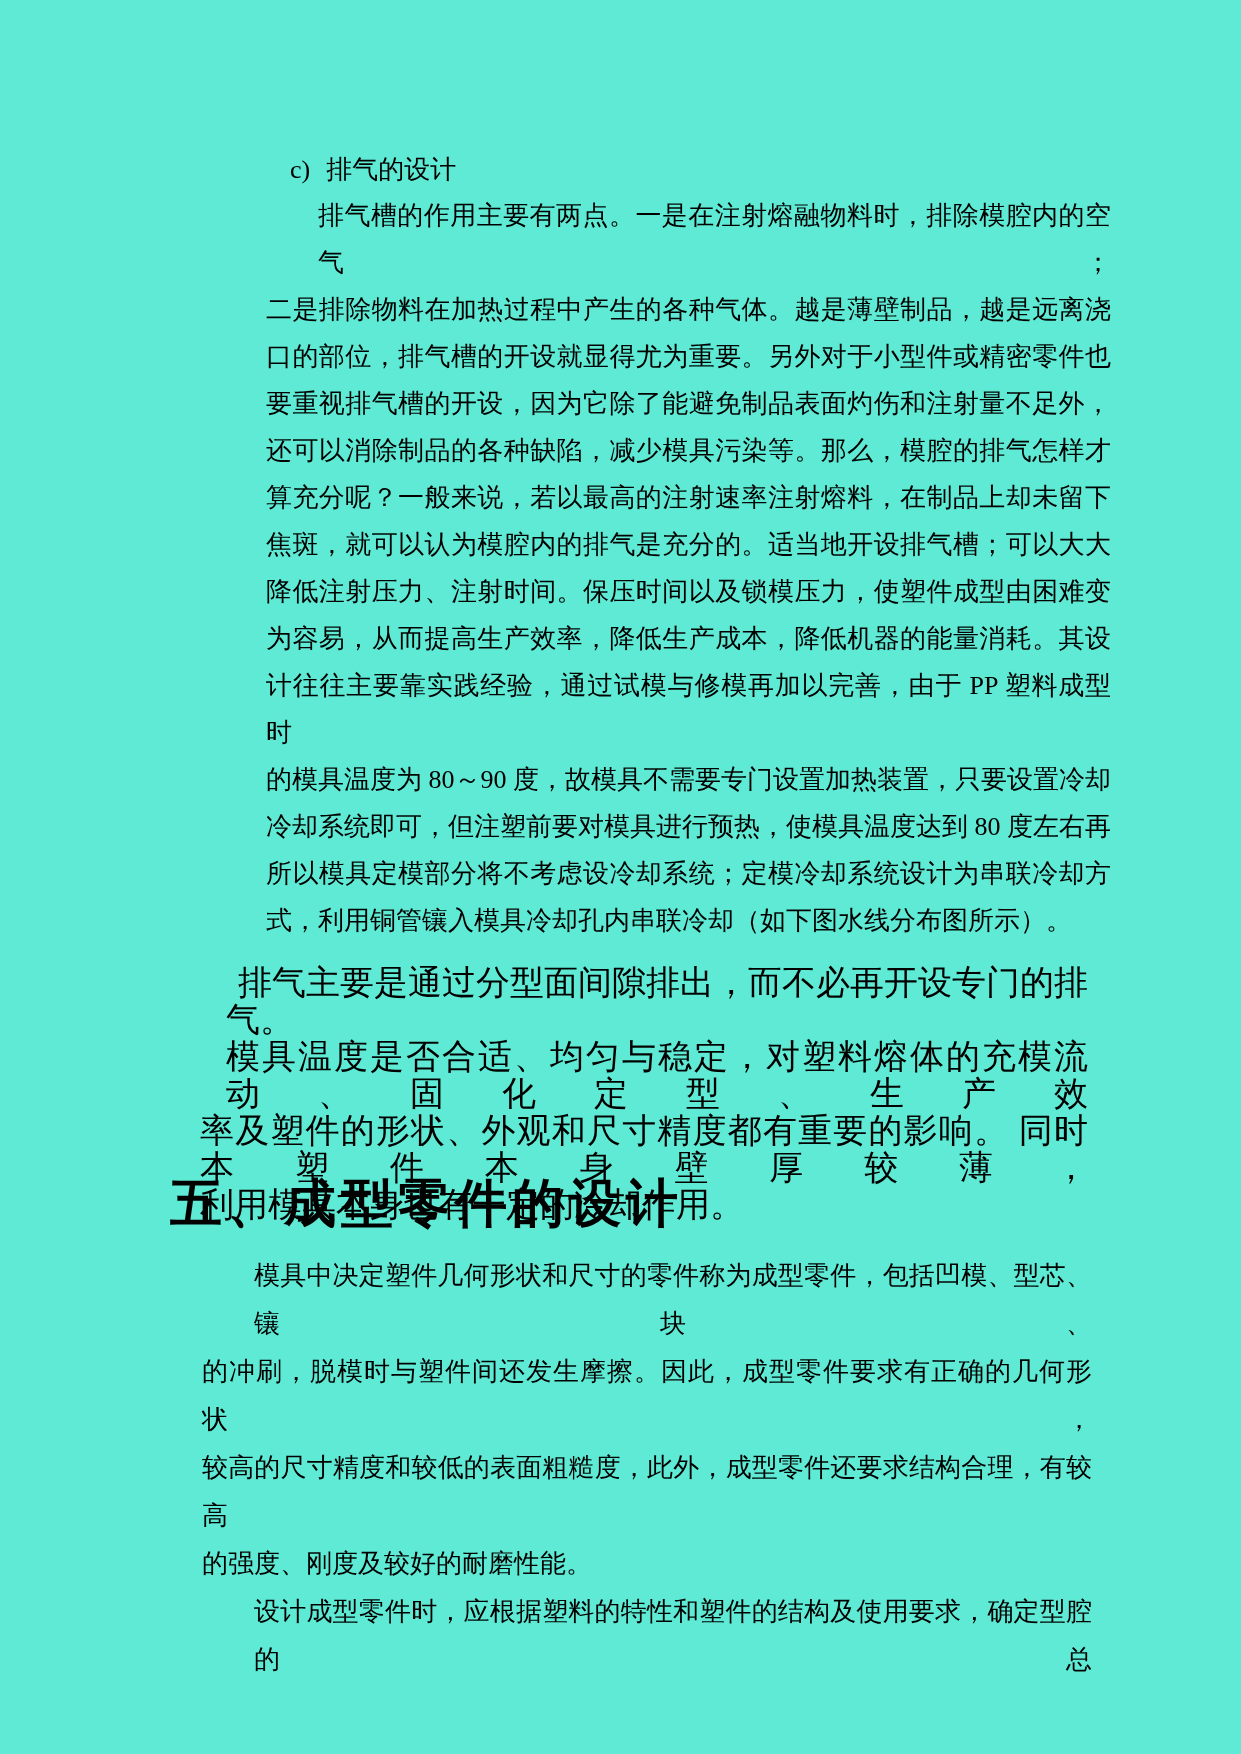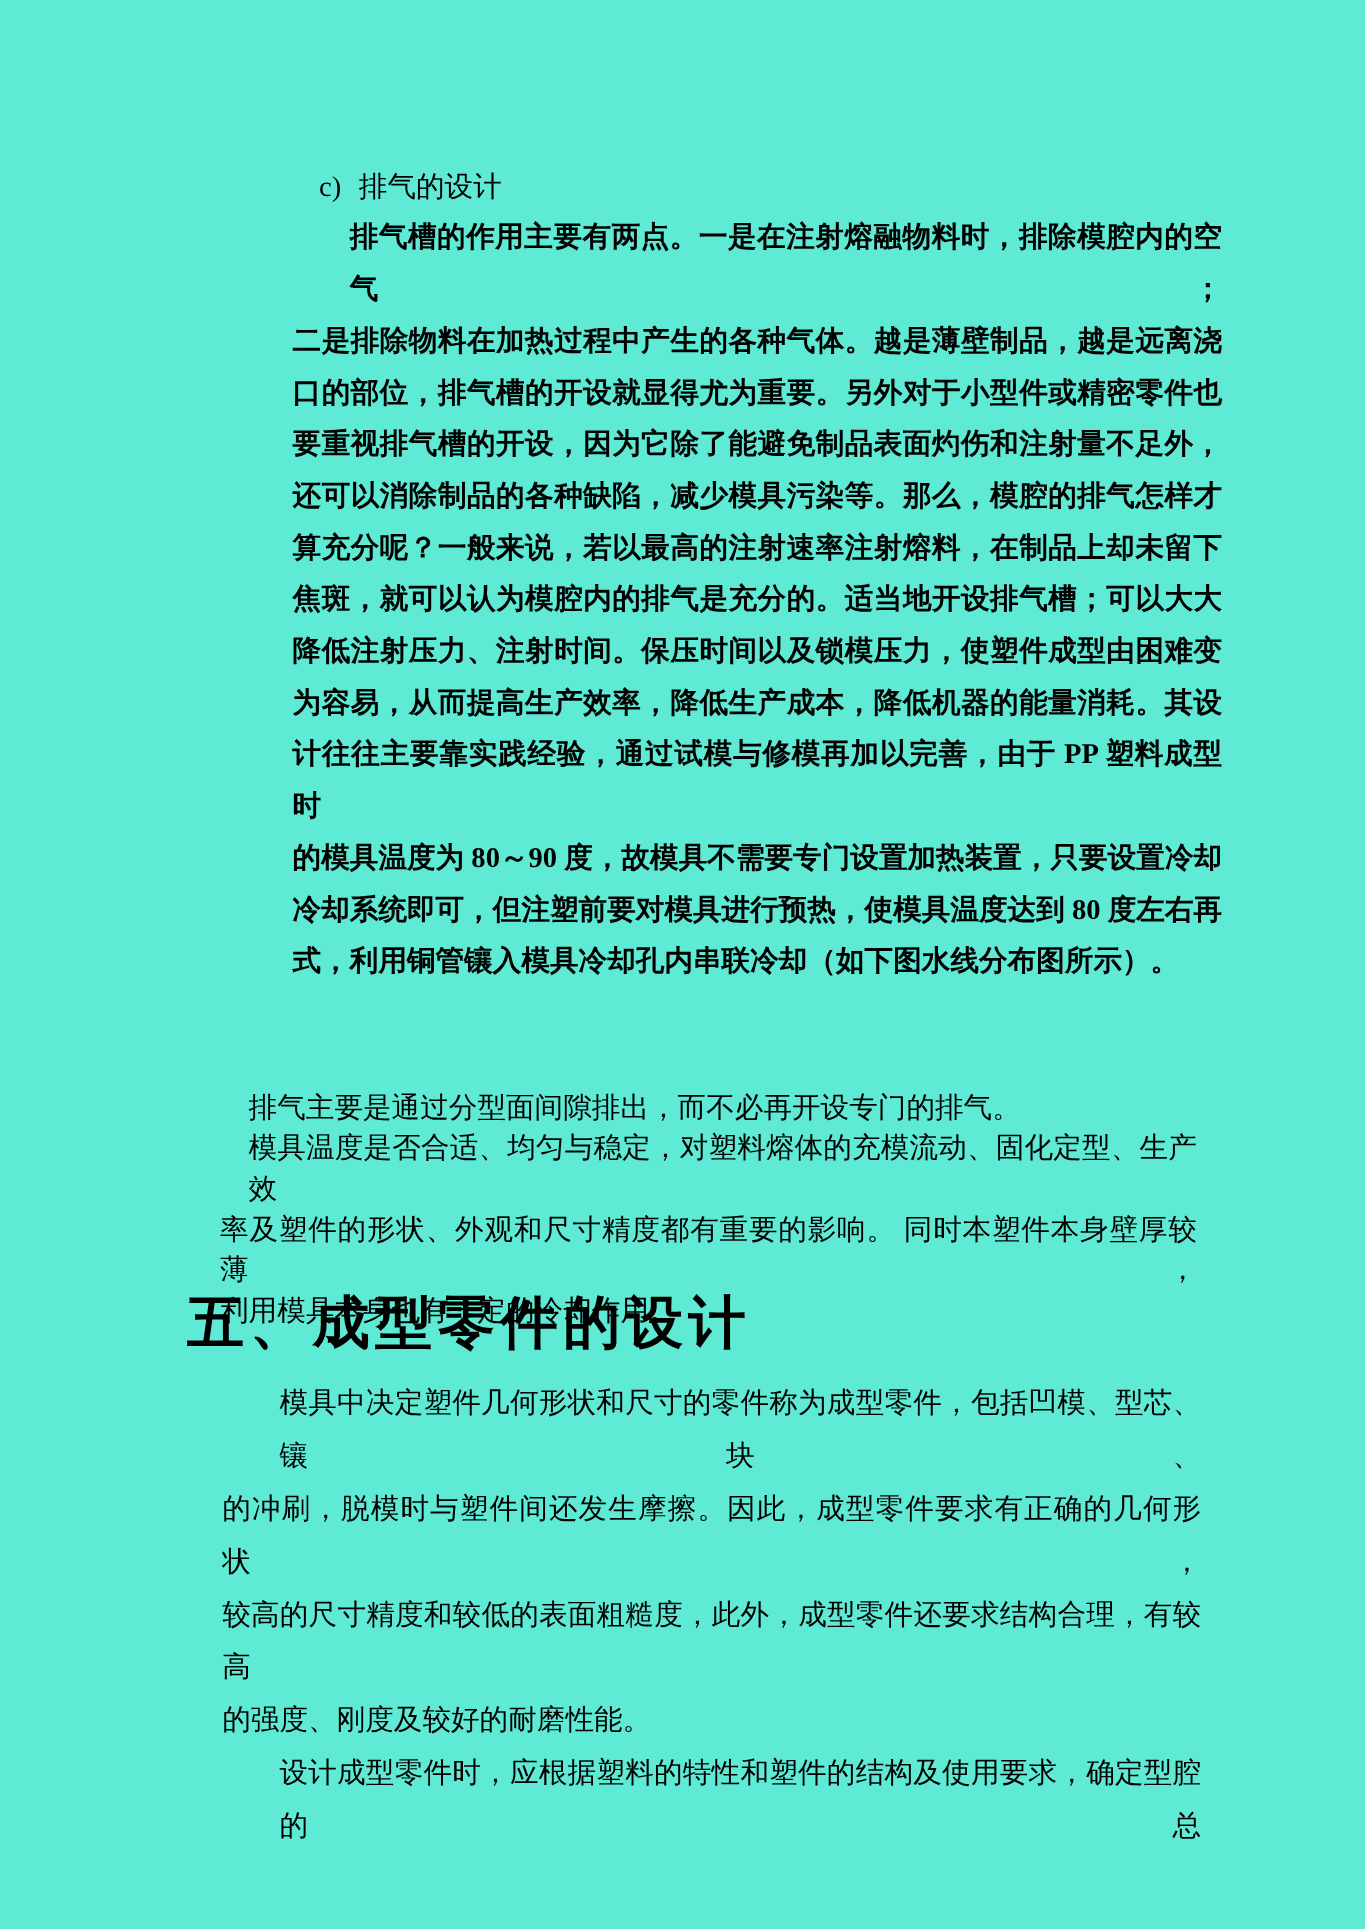--- a/index.html
+++ b/index.html
@@ -27,29 +27,28 @@
   }
   .section-c .marker { margin-right: 16px; }
   
   .para-exhaust {
     position: absolute;
     left: 266px;
     top: 192px;
     width: 845px;
     font-size: 26px;
     line-height: 47px;
-    font-weight: bold;
   }
   
   .notes-block {
     position: absolute;
     left: 200px;
-    top: 988px;
+    top: 964px;
     width: 888px;
-    font-size: 26px;
+    font-size: 34px;
     line-height: 37px;
   }
   
   .heading {
     position: absolute;
     left: 170px;
     top: 1180px;
     margin: 0;
     font-family: "Liberation Sans", "DejaVu Sans", sans-serif;
     font-weight: bold;
@@ -94,20 +93,21 @@
     <div class="ln">口的部位，排气槽的开设就显得尤为重要。另外对于小型件或精密零件也</div>
     <div class="ln">要重视排气槽的开设，因为它除了能避免制品表面灼伤和注射量不足外，</div>
     <div class="ln">还可以消除制品的各种缺陷，减少模具污染等。那么，模腔的排气怎样才</div>
     <div class="ln">算充分呢？一般来说，若以最高的注射速率注射熔料，在制品上却未留下</div>
     <div class="ln">焦斑，就可以认为模腔内的排气是充分的。适当地开设排气槽；可以大大</div>
     <div class="ln">降低注射压力、注射时间。保压时间以及锁模压力，使塑件成型由困难变</div>
     <div class="ln">为容易，从而提高生产效率，降低生产成本，降低机器的能量消耗。其设</div>
     <div class="ln">计往往主要靠实践经验，通过试模与修模再加以完善，由于 PP 塑料成型时</div>
     <div class="ln">的模具温度为 80～90 度，故模具不需要专门设置加热装置，只要设置冷却</div>
     <div class="ln">冷却系统即可，但注塑前要对模具进行预热，使模具温度达到 80 度左右再</div>
+    <div class="ln">所以模具定模部分将不考虑设冷却系统；定模冷却系统设计为串联冷却方</div>
     <div class="ln last">式，利用铜管镶入模具冷却孔内串联冷却（如下图水线分布图所示）。</div>
   </div>
 
   <div class="notes-block">
     <div class="ln last indent1">排气主要是通过分型面间隙排出，而不必再开设专门的排气。</div>
     <div class="ln indent1">模具温度是否合适、均匀与稳定，对塑料熔体的充模流动、固化定型、生产效</div>
     <div class="ln">率及塑件的形状、外观和尺寸精度都有重要的影响。 同时本塑件本身壁厚较薄，</div>
     <div class="ln last">利用模具本身也有一定的冷却作用。</div>
   </div>
 

